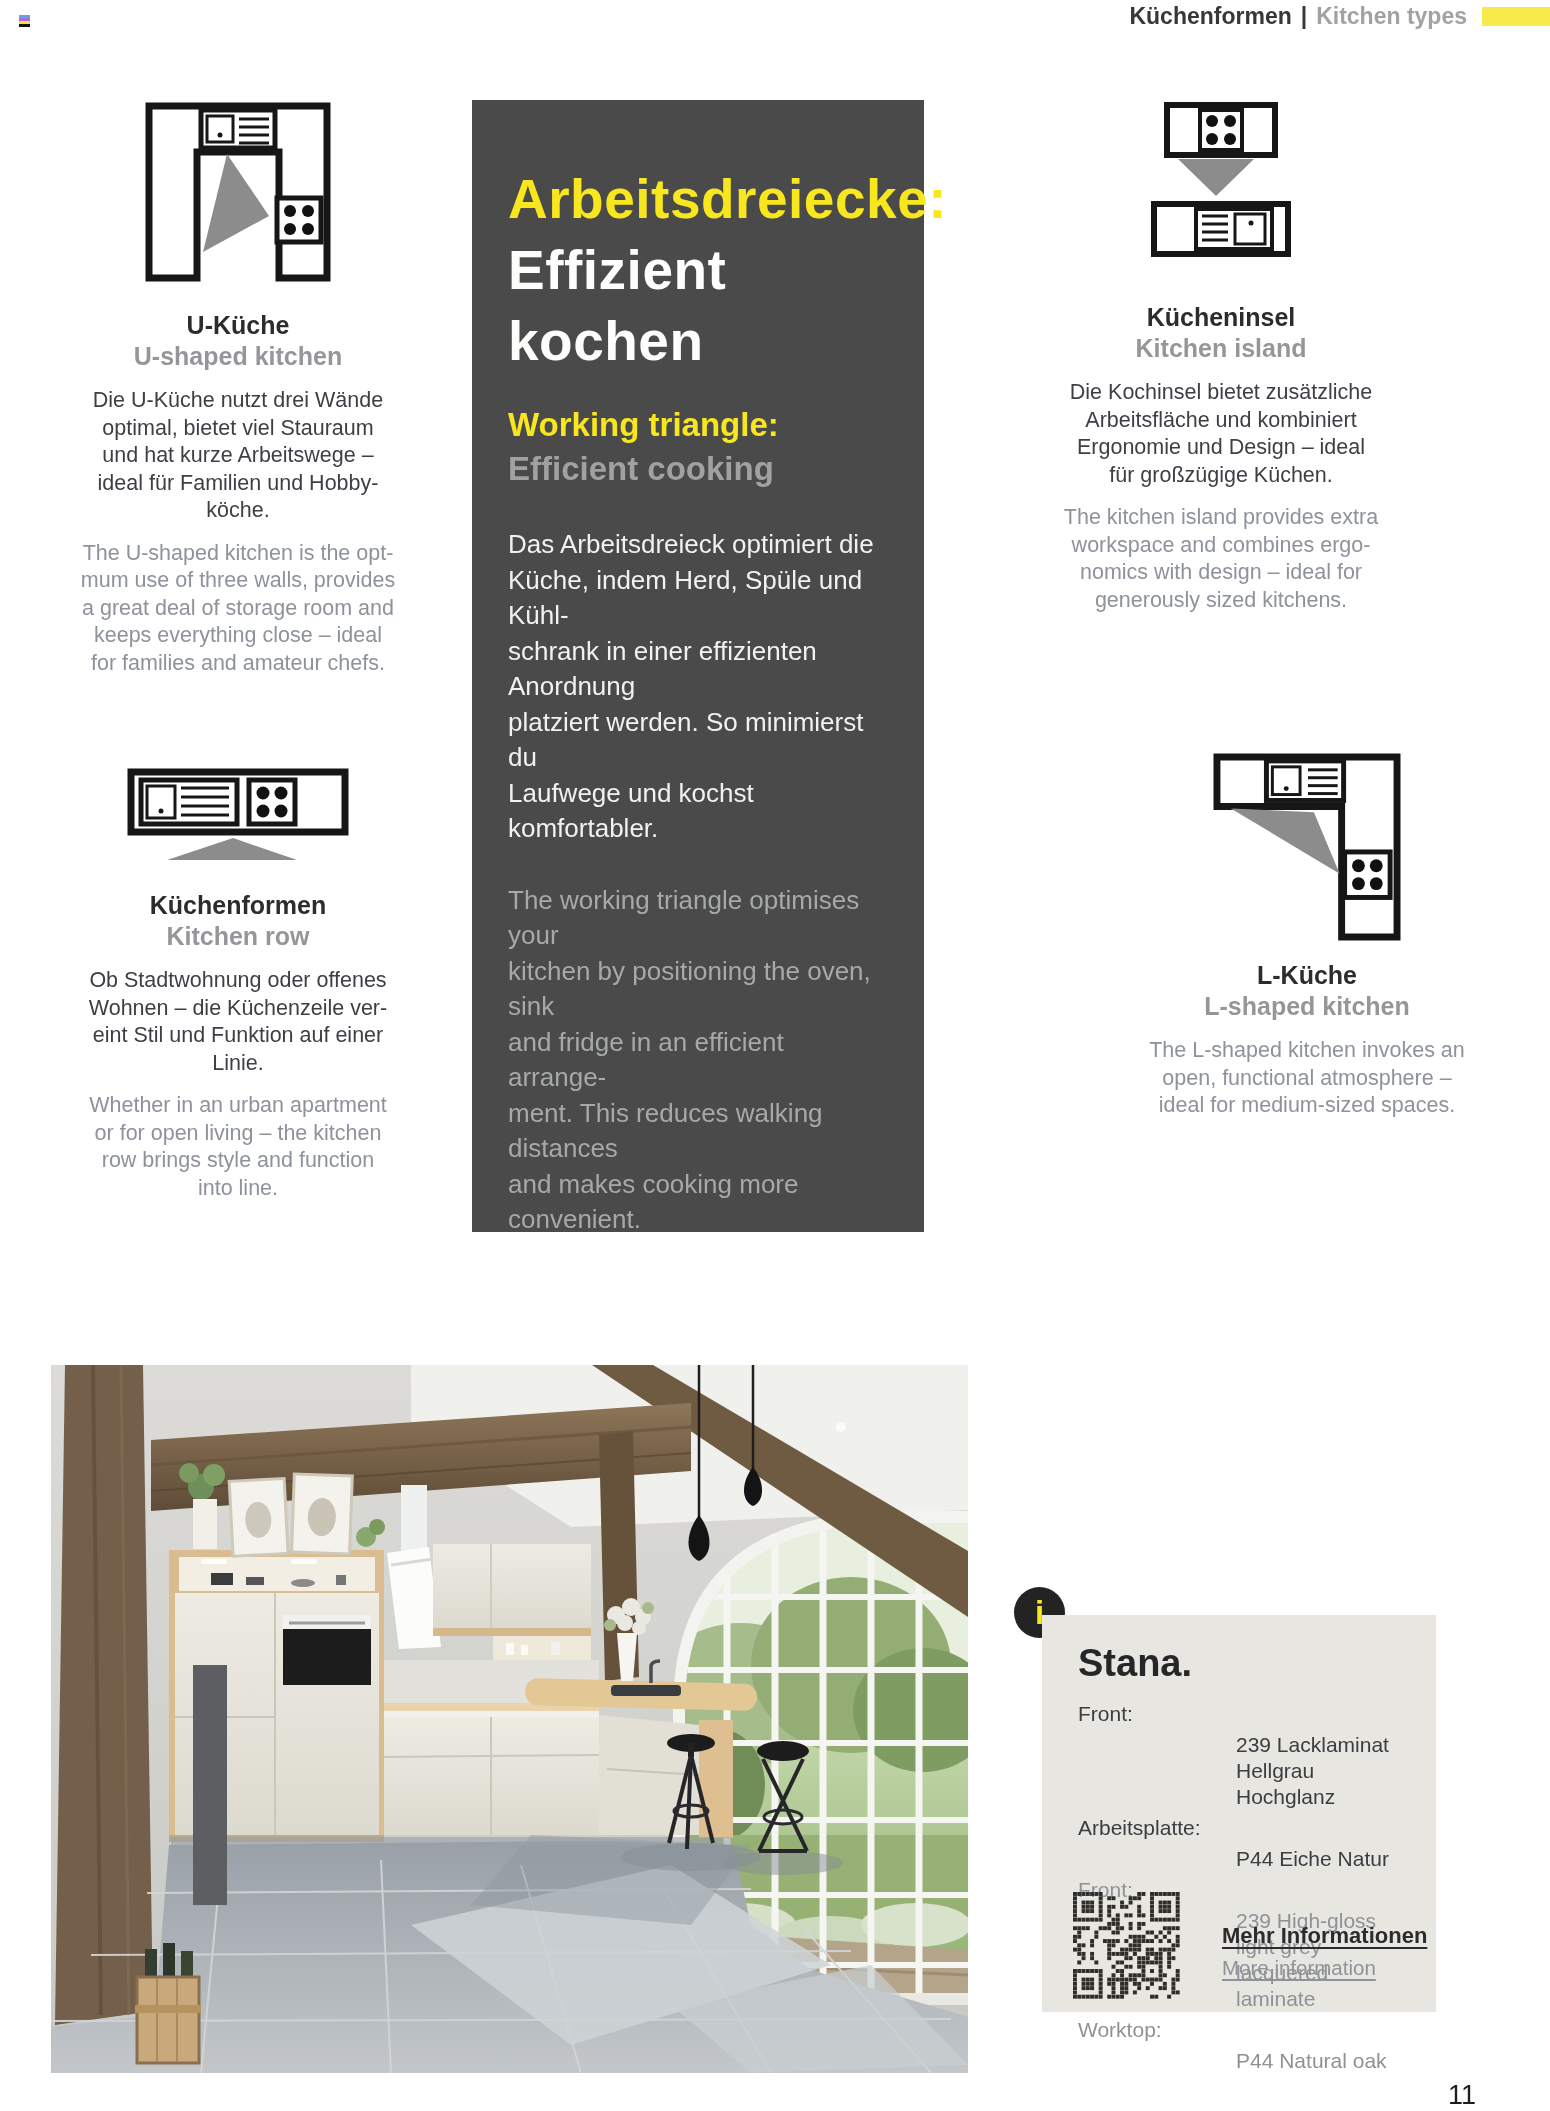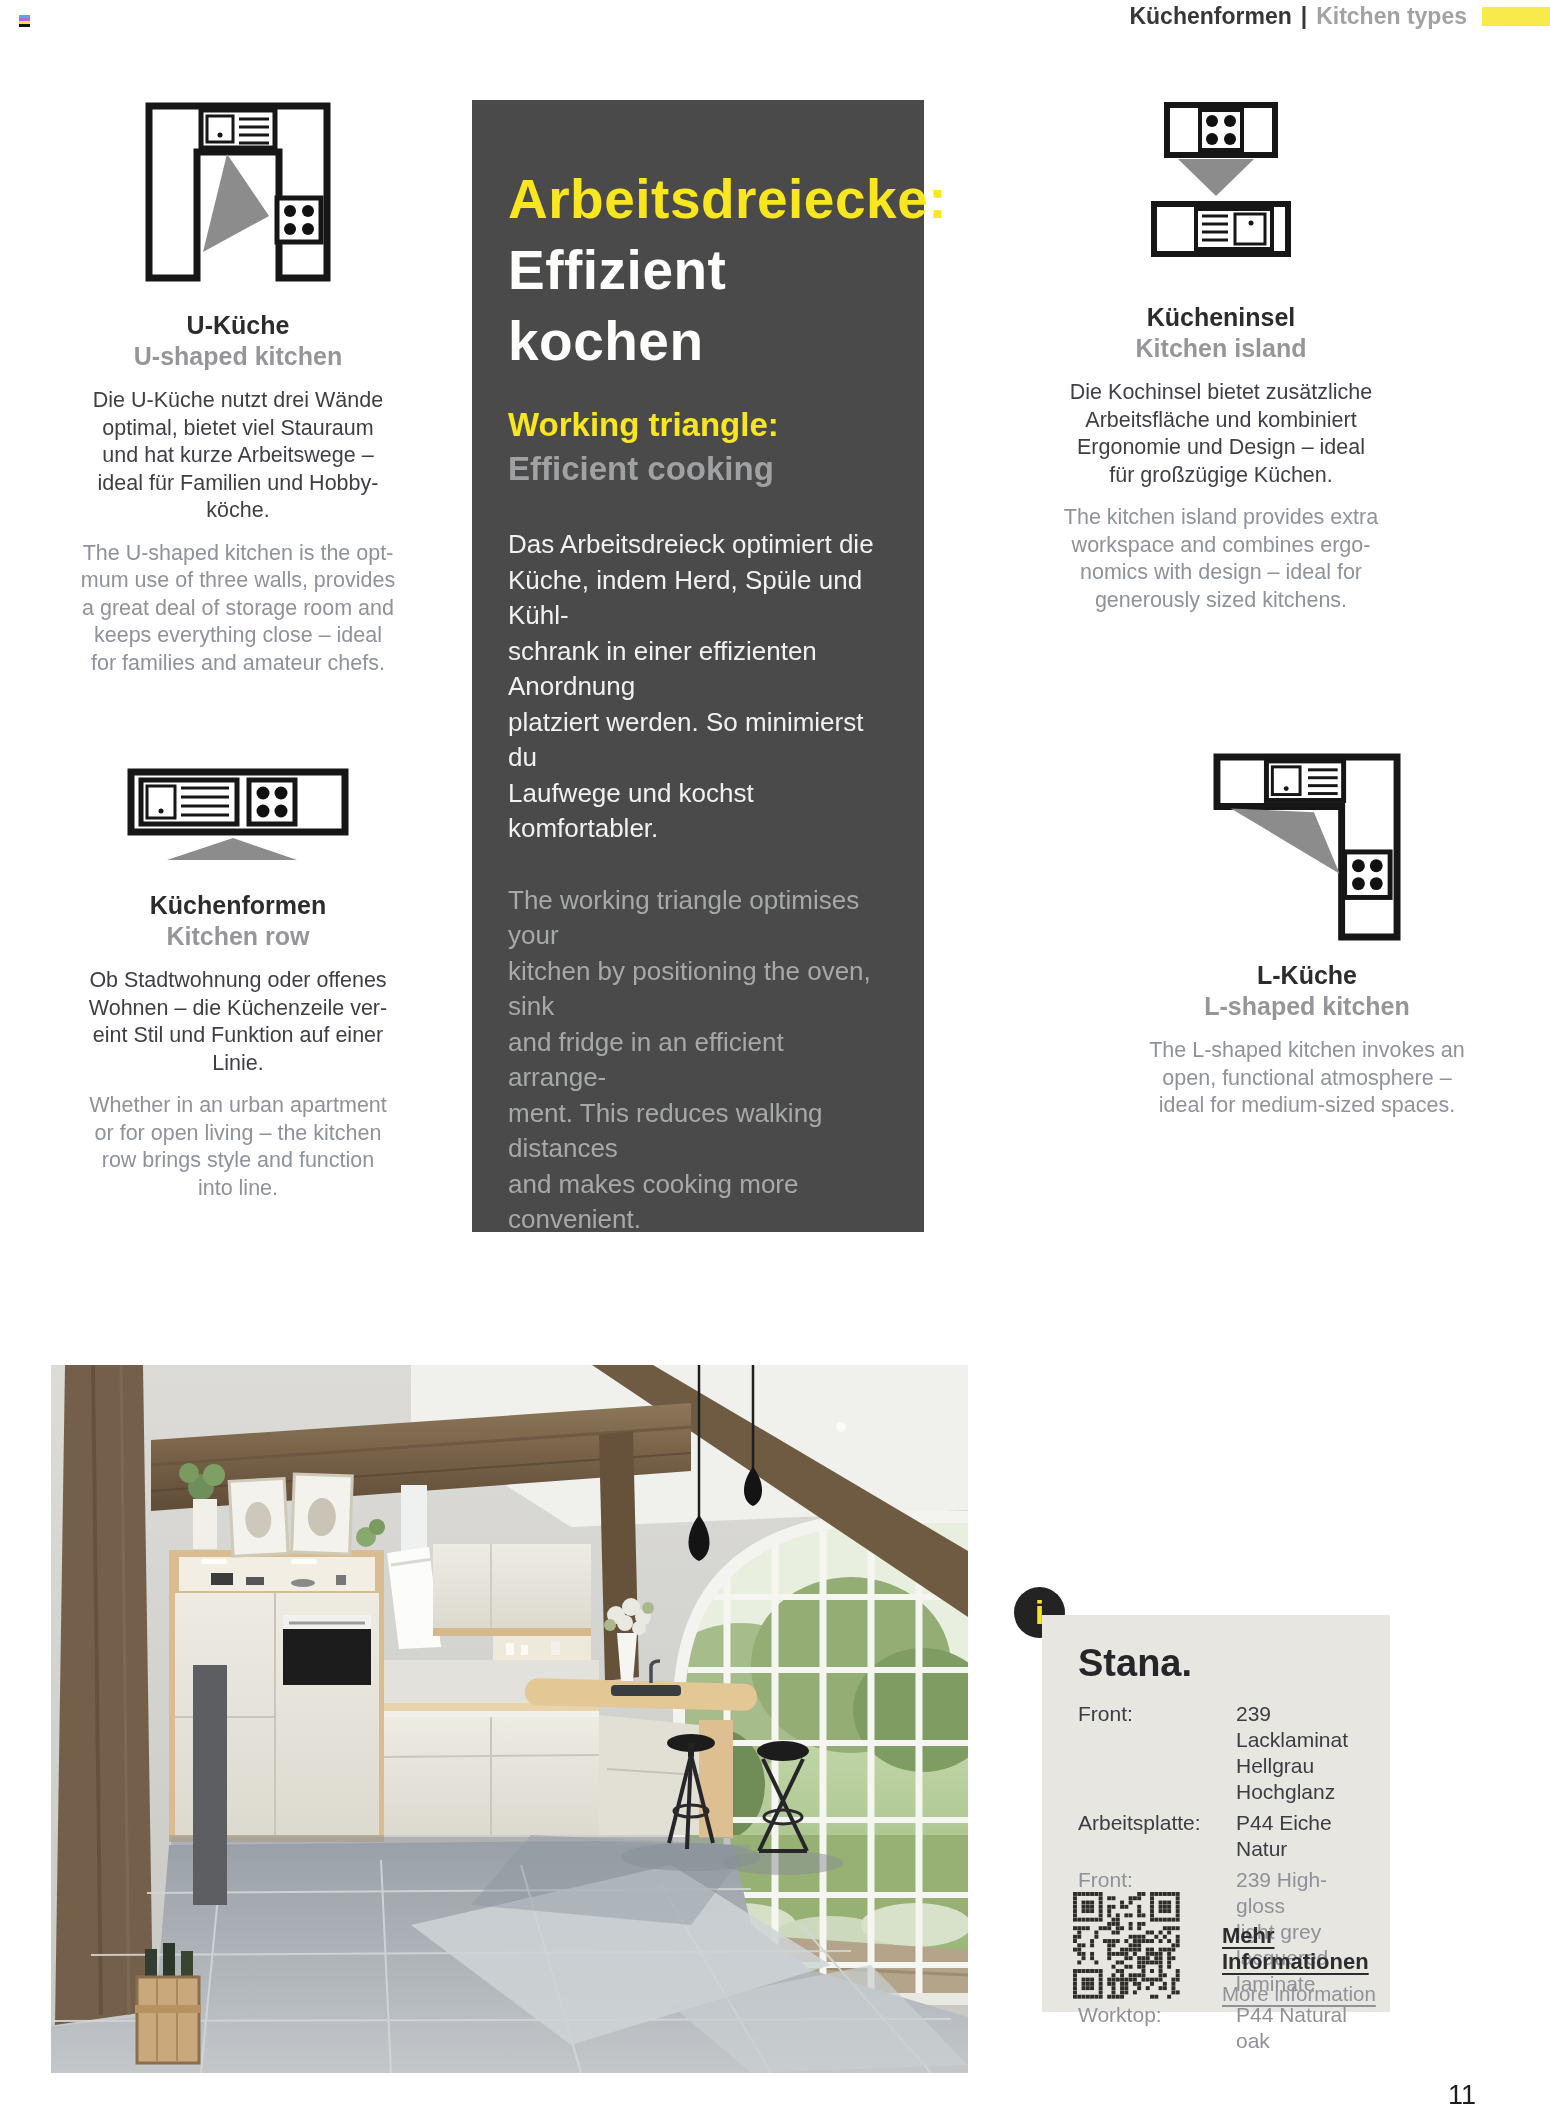--- a/index.html
+++ b/index.html
@@ -48,27 +48,27 @@
   .f-en{color:#a6a9aa;font-size:26px;line-height:35.5px;margin:36px 0 0;white-space:pre-line;}
 
   
   .photo{position:absolute;left:51px;top:1365px;width:917px;height:708px;}
   .photo svg{width:100%;height:100%;display:block;}
 
   
   .info-badge{position:absolute;left:1014px;top:1587px;width:51px;height:51px;border-radius:50%;
               background:#232323;color:#f6e71e;display:flex;align-items:center;justify-content:center;
               font-weight:bold;font-size:33px;}
-  .product-card{position:absolute;left:1042px;top:1615px;width:348px;height:397px;background:#e7e6e0;
+  .product-card{position:absolute;left:1042px;top:1615px;width:394px;height:397px;background:#e7e6e0;
                 box-sizing:border-box;padding:26px 28px 0 36px;}
   .product-card h2{margin:0 0 16px;font-size:38px;line-height:44px;color:#262628;font-weight:bold;}
   .spec-row{display:flex;font-size:21px;line-height:26px;margin-bottom:5px;color:#3b3d41;}
   .spec-row.muted{color:#8e9298;}
   .spec-label{width:158px;flex:none;}
-  .spec-value{white-space:pre-line;}
+  .spec-value{white-space:pre-line;margin-top:31px;}
   .qr{position:absolute;left:31px;top:277px;width:107px;height:107px;}
   .more{position:absolute;left:180px;top:308px;}
   .more a{cursor:pointer;}
   .more-de{display:block;font-weight:bold;font-size:22px;color:#2c2c2e;text-decoration:underline;
            text-decoration-thickness:2px;text-underline-offset:4px;}
   .more-en{display:block;font-size:20.5px;color:#8f9399;text-decoration:underline;
            text-decoration-thickness:2px;text-underline-offset:4px;margin-top:7px;}
 
   .page-num{position:absolute;left:1448px;top:2080px;font-size:27px;color:#1d1d1f;}
 </style>

